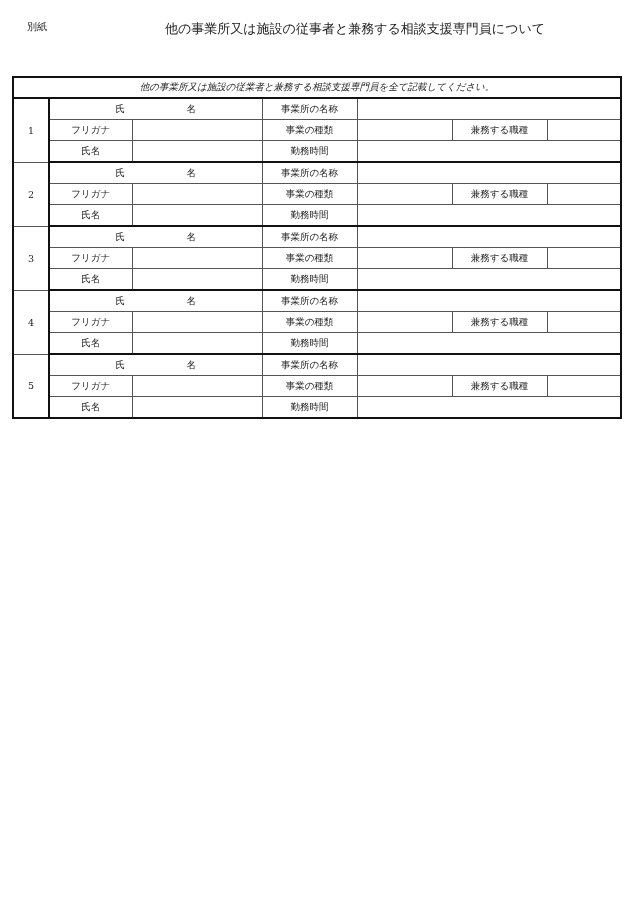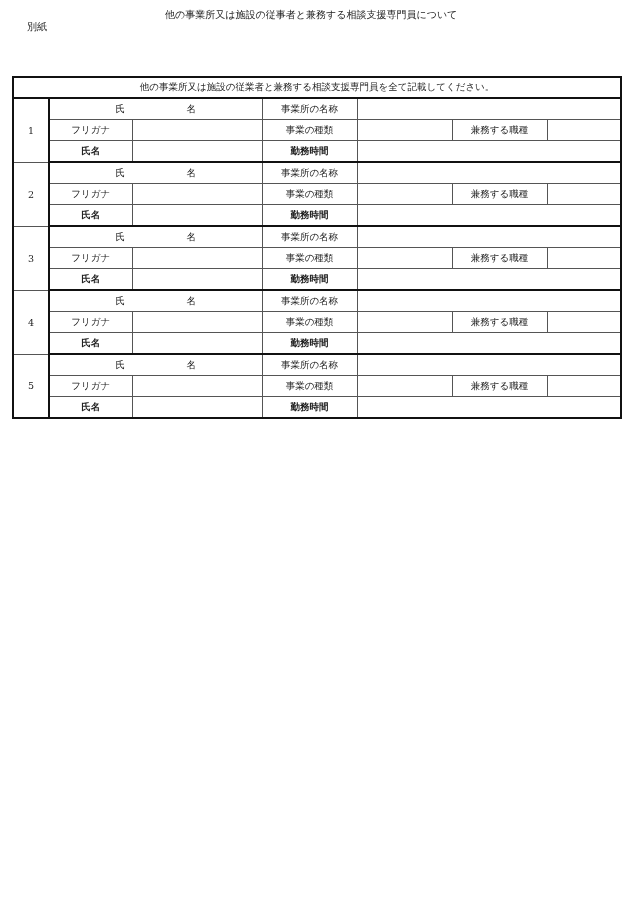--- a/index.html
+++ b/index.html
@@ -1,23 +1,23 @@
 <!DOCTYPE html>
 <html><head>
 <meta charset="utf-8">
 <style>
   html, body { margin: 0; padding: 0; background: #ffffff; }
   body { width: 630px; height: 915px; position: relative; font-family: "DejaVu Serif", "Liberation Serif", serif; color: #222; overflow: hidden; }
   .label-top { position: absolute; left: 27px; top: 20px; font-size: 10px; }
-  .title { position: absolute; left: 165px; top: 8px; font-size: 10px; }
+  .title { position: absolute; left: 165px; top: 20px; font-size: 13px; }
   table.form { position: absolute; left: 12px; top: 76px; width: 608px; border-collapse: collapse; table-layout: fixed; border: 2px solid #111; font-size: 9.5px; }
   table.form td { border: 1px solid #555; height: 20px; padding: 0; text-align: center; vertical-align: middle; white-space: nowrap; overflow: hidden; }
-  table.form td.header { height: 19px; border-bottom: 2px solid #111; }
+  table.form td.header { height: 19px; border-bottom: 2px solid #111; font-style: italic; }
   table.form td.num { border-right: 2px solid #111; }
-  tr.block-end td { border-bottom: 2px solid #111; font-weight: bold; }
+  tr.block-end td { border-bottom: 2px solid #111; }
   td.blank { background: #fff; }
   .spaced { letter-spacing: 26px; padding-left: 26px; }
 </style>
 </head>
 <body>
 
 <div class="label-top">別紙</div>
 <div class="title">他の事業所又は施設の従事者と兼務する相談支援専門員について</div>
 
 <table class="form">

